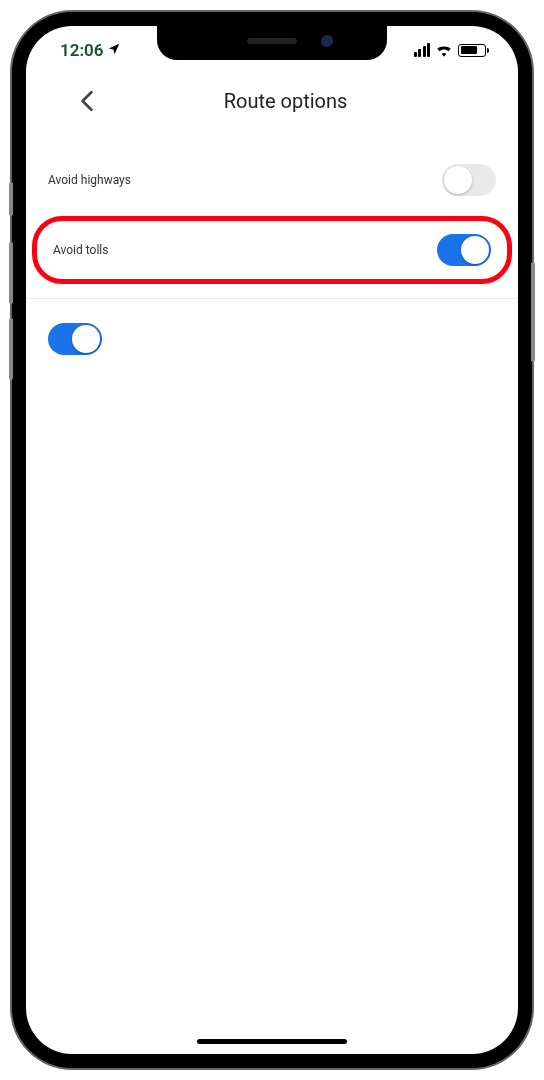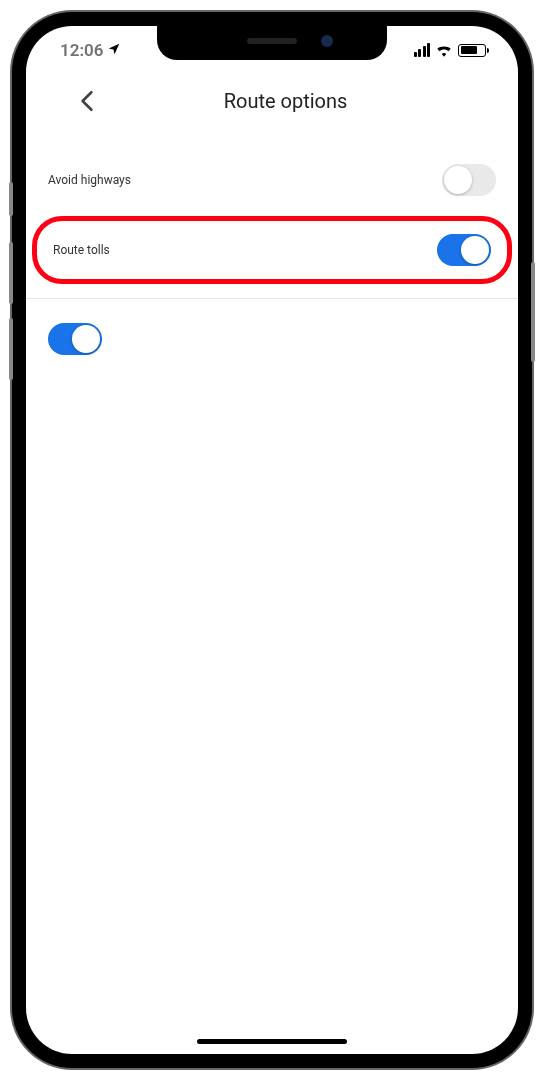--- a/index.html
+++ b/index.html
@@ -61,21 +61,21 @@
       border-radius: 50%;
     }
     .status-bar {
       height: 48px;
       display: flex;
       justify-content: space-between;
       align-items: center;
       padding: 0 24px;
       font-size: 17px;
       font-weight: 600;
-      color: #737373;
+      color: #14532d;
     }
     .status-left { display: flex; align-items: center; gap: 4px; padding-left: 10px; }
     .status-right { display: flex; align-items: center; gap: 5px; padding-right: 8px; }
     .location-icon { font-size: 14px; }
     .signal-bars { display: flex; align-items: flex-end; gap: 1.5px; }
     .signal-bars span { width: 3px; background: #000; border-radius: 1px; }
     .signal-bars span:nth-child(1){height:5px}
     .signal-bars span:nth-child(2){height:8px}
     .signal-bars span:nth-child(3){height:11px}
     .signal-bars span:nth-child(4){height:14px}
@@ -237,21 +237,21 @@
     <div class="settings-list">
 
       <div class="setting-row">
         <span>Avoid highways</span>
         <div class="toggle off">
           <div class="toggle-knob"></div>
         </div>
       </div>
 
       <div class="setting-row highlighted">
-        <span>Route tolls</span>
+        <span>Avoid tolls</span>
         <div class="toggle on">
           <div class="toggle-knob"></div>
         </div>
       </div>
 
 
       <div class="divider"></div>
 
       <div class="setting-row">
         <div class="toggle on">

